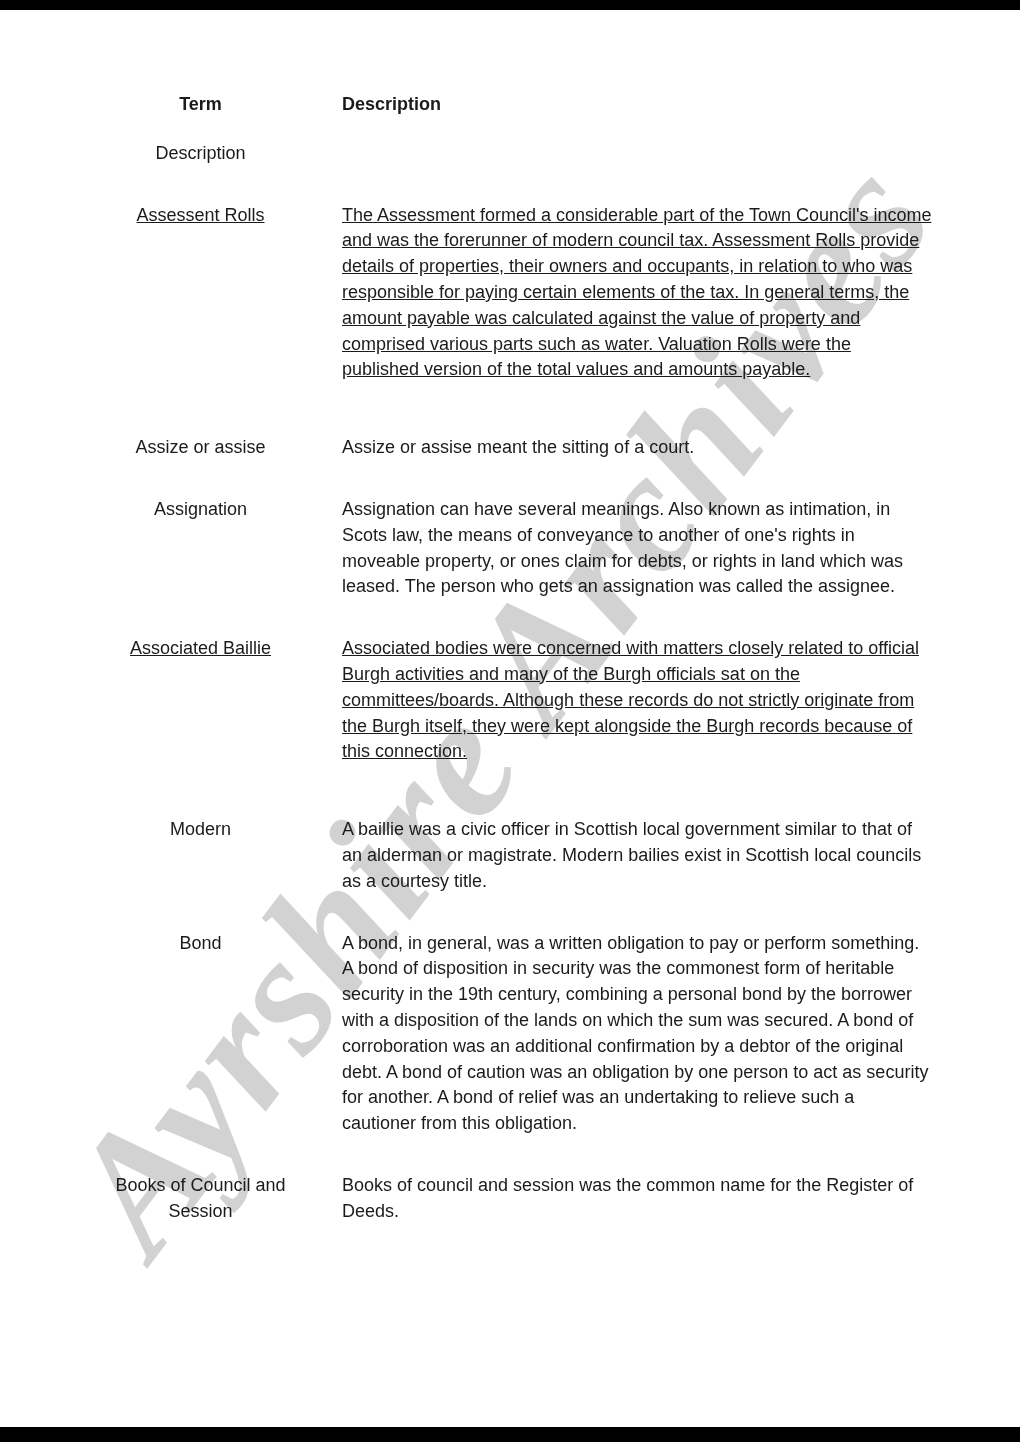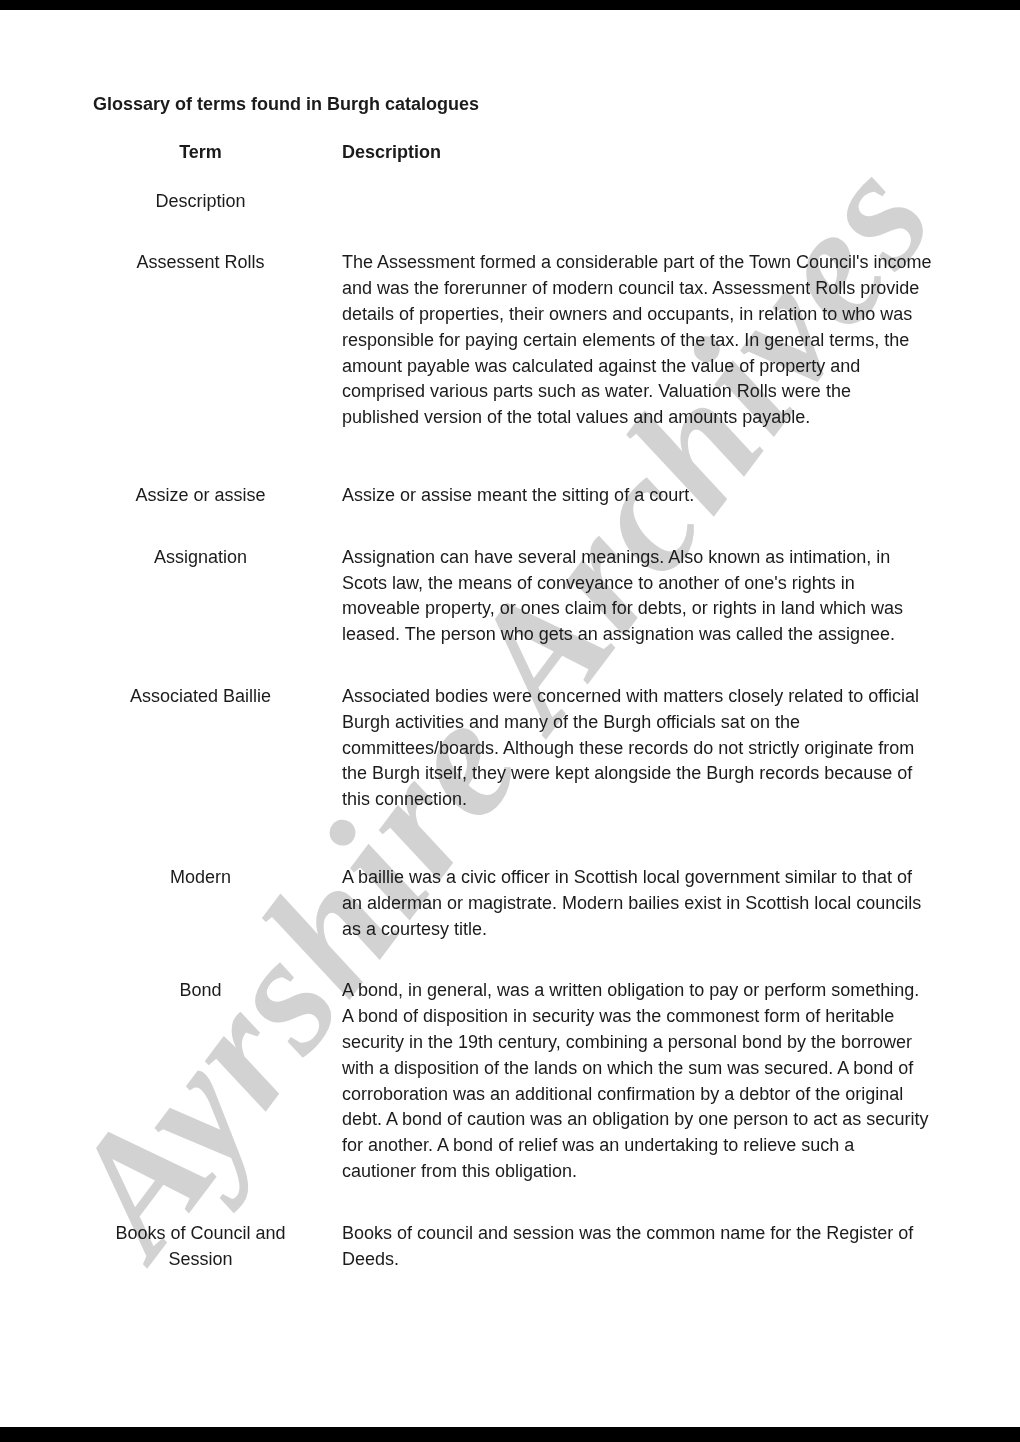--- a/index.html
+++ b/index.html
@@ -67,33 +67,32 @@
   }
   .desc-col {
     width: 590px;
   }
   .header-row { margin-bottom: 23px; }
   .header-row .term-col,
   .header-row .desc-col {
     font-weight: bold;
   }
   .entry { margin-bottom: 36px; }
-  .entry.gap-large { margin-bottom: 52px; }
+  .entry.gap-large { margin-bottom: 52px; text-decoration: underline; }
   .entry:last-child { margin-bottom: 12px; }
 </style>
 </head>
 <body>
 
 <div class="scan-border top"></div>
 <div class="scan-border bottom"></div>
 
 <div class="watermark">Ayrshire Archives</div>
 
 <div class="content">
-  <p class="doc-title">Glossary of terms found in Burgh catalogues</p>
 
   <div class="row header-row">
     <div class="term-col">Term</div>
     <div class="desc-col">Description</div>
   </div>
 
   <div class="row entry">
     <div class="term-col">Description</div>
   </div>
 

